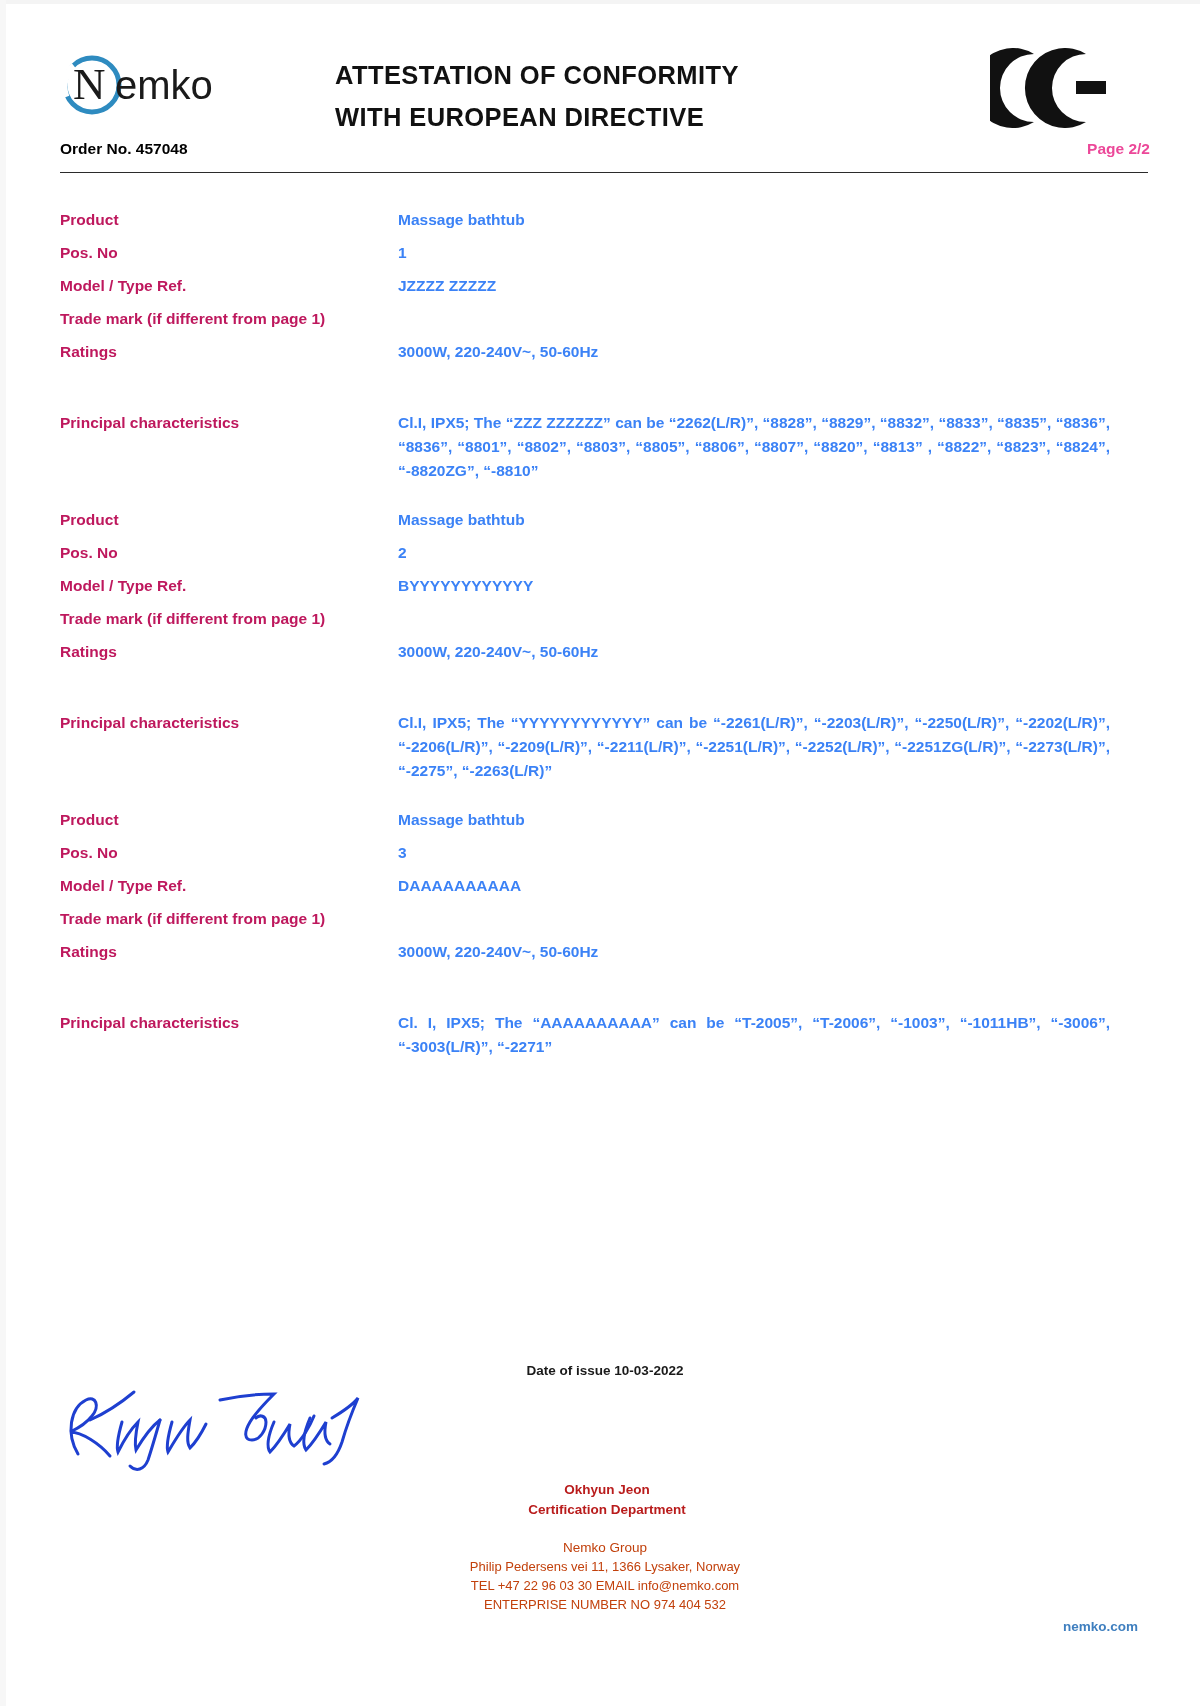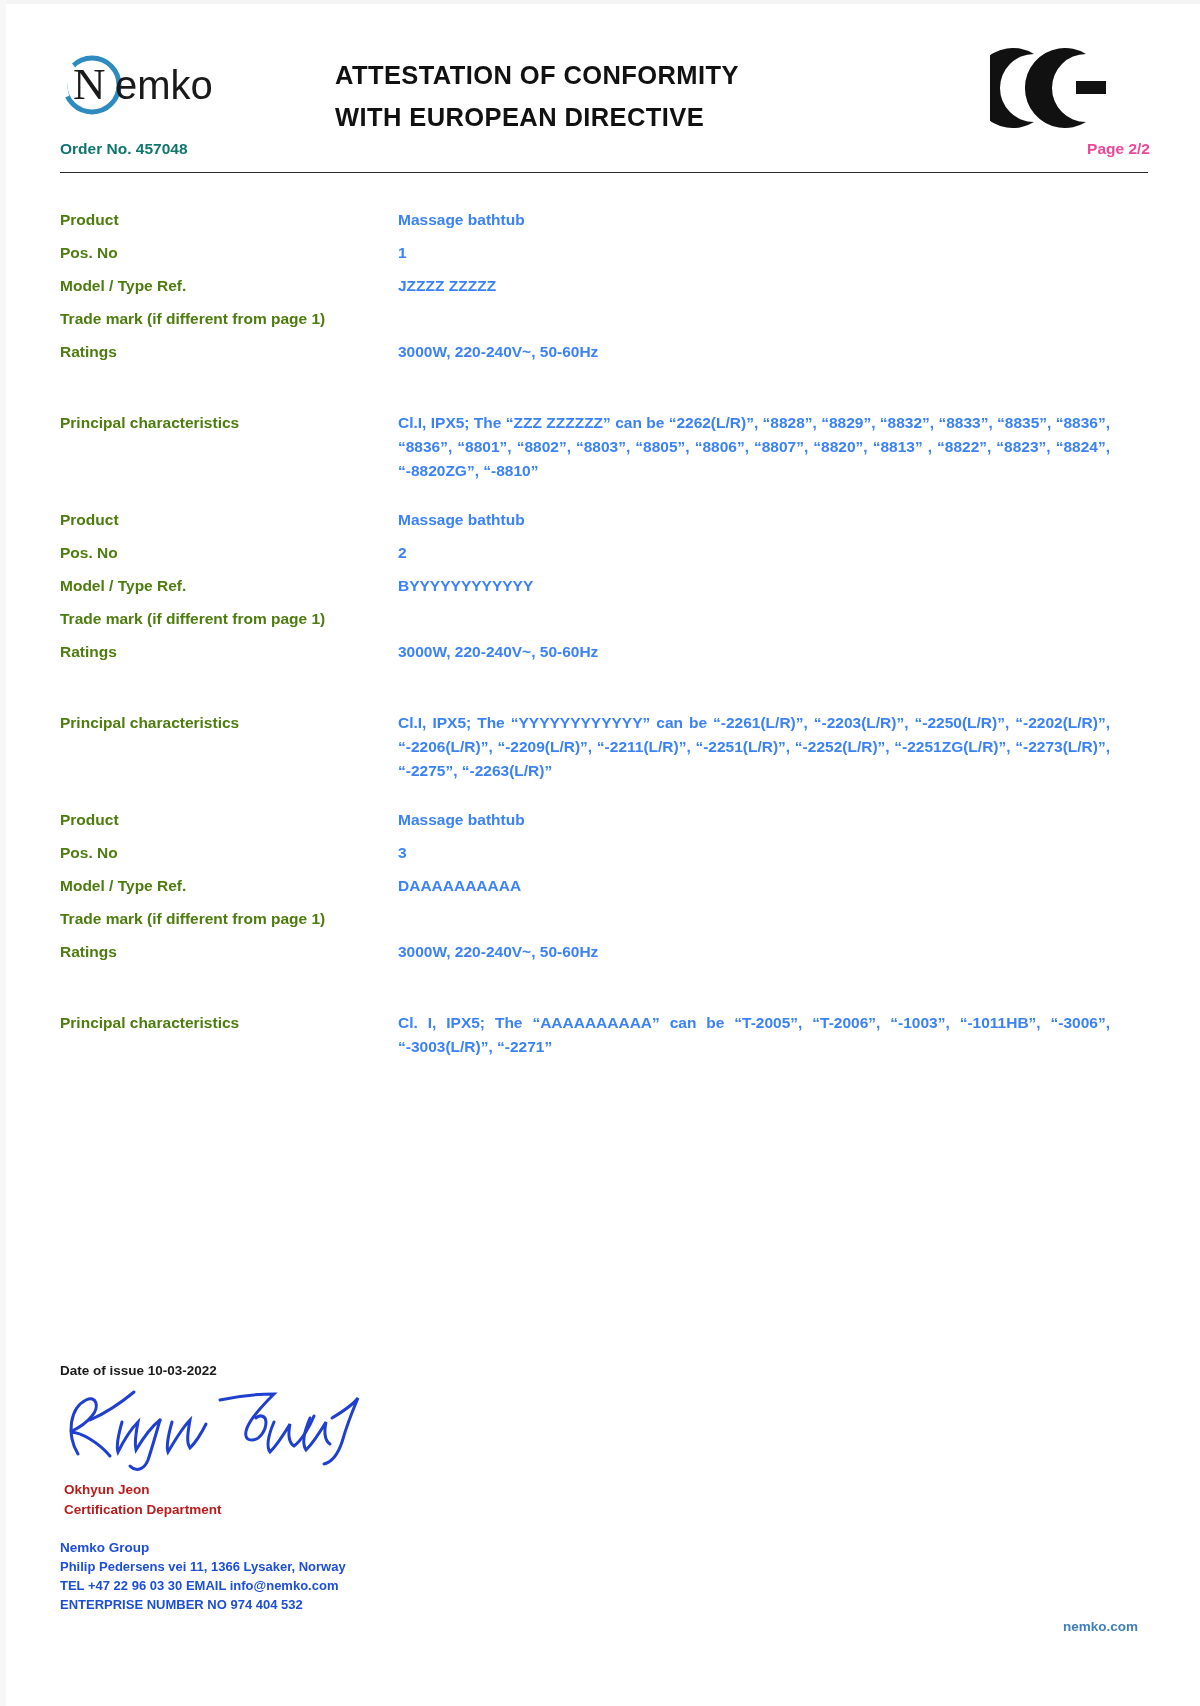--- a/index.html
+++ b/index.html
@@ -68,21 +68,21 @@
     top: 140px;
     width: 1090px;
     height: 30px;
   }
   .order-no {
     position: absolute;
     left: 0;
     top: 0;
     font-size: 15.5px;
     font-weight: bold;
-    color: #0f766e;
+    color: #000000;
   }
   .page-no {
     position: absolute;
     right: 0;
     top: 0;
     font-size: 15.5px;
     font-weight: bold;
     color: #ec4899;
   }
   .rule {
@@ -107,41 +107,42 @@
     display: flex;
     align-items: flex-start;
     margin-bottom: 10px;
   }
   .row:last-child { margin-bottom: 0; margin-top: 48px; }
   .label {
     width: 338px;
     flex: 0 0 338px;
     font-size: 15.5px;
     font-weight: bold;
-    color: #4d7c0f;
+    color: #be185d;
     line-height: 23px;
   }
   .value {
     flex: 1 1 auto;
     font-size: 15.5px;
     font-weight: bold;
     color: #3b82f6;
     line-height: 23px;
     text-align: justify;
   }
   .value.chars {
     max-width: 712px;
     line-height: 24px;
   }
   
   .footer {
     position: absolute;
     left: 60px;
     bottom: 92px;
     width: 1090px;
+    text-align: center;
   }
   .date-issue {
     font-size: 13.5px;
     font-weight: bold;
     color: #1a1a1a;
     margin-bottom: 4px;
   }
   .signature {
     height: 92px;
     width: 330px;
@@ -153,22 +154,22 @@
     font-weight: bold;
     color: #b91c1c;
     line-height: 20px;
     padding-left: 4px;
   }
   .company {
     margin-top: 18px;
   }
   .company div {
     font-size: 13px;
-    font-weight: bold;
-    color: #1d4ed8;
+    font-weight: normal;
+    color: #c2410c;
     line-height: 19px;
   }
   .company .cname { font-size: 13.5px; }
   .site {
     position: absolute;
     right: 62px;
     bottom: 72px;
     font-size: 13.5px;
     font-weight: bold;
     color: #3f7fbf;

